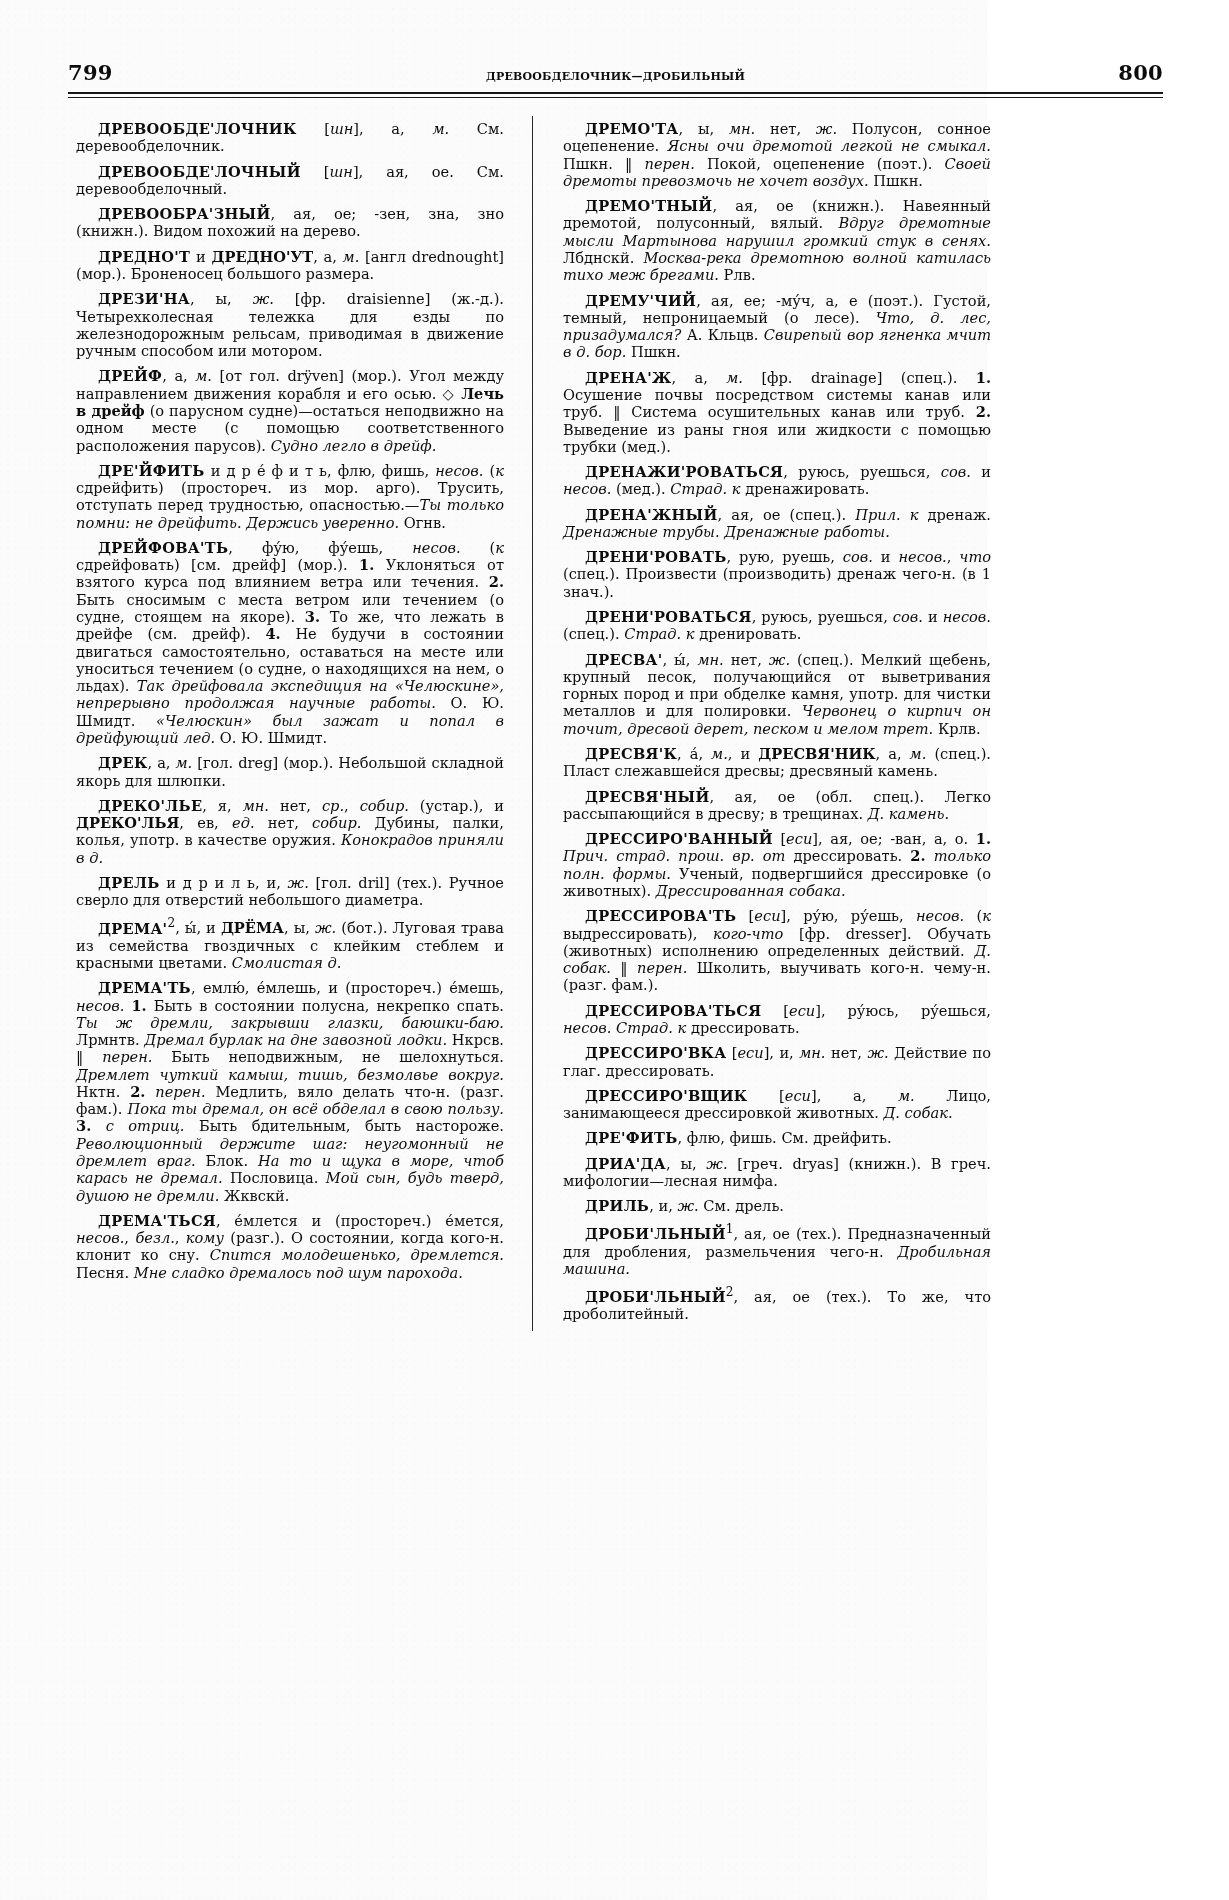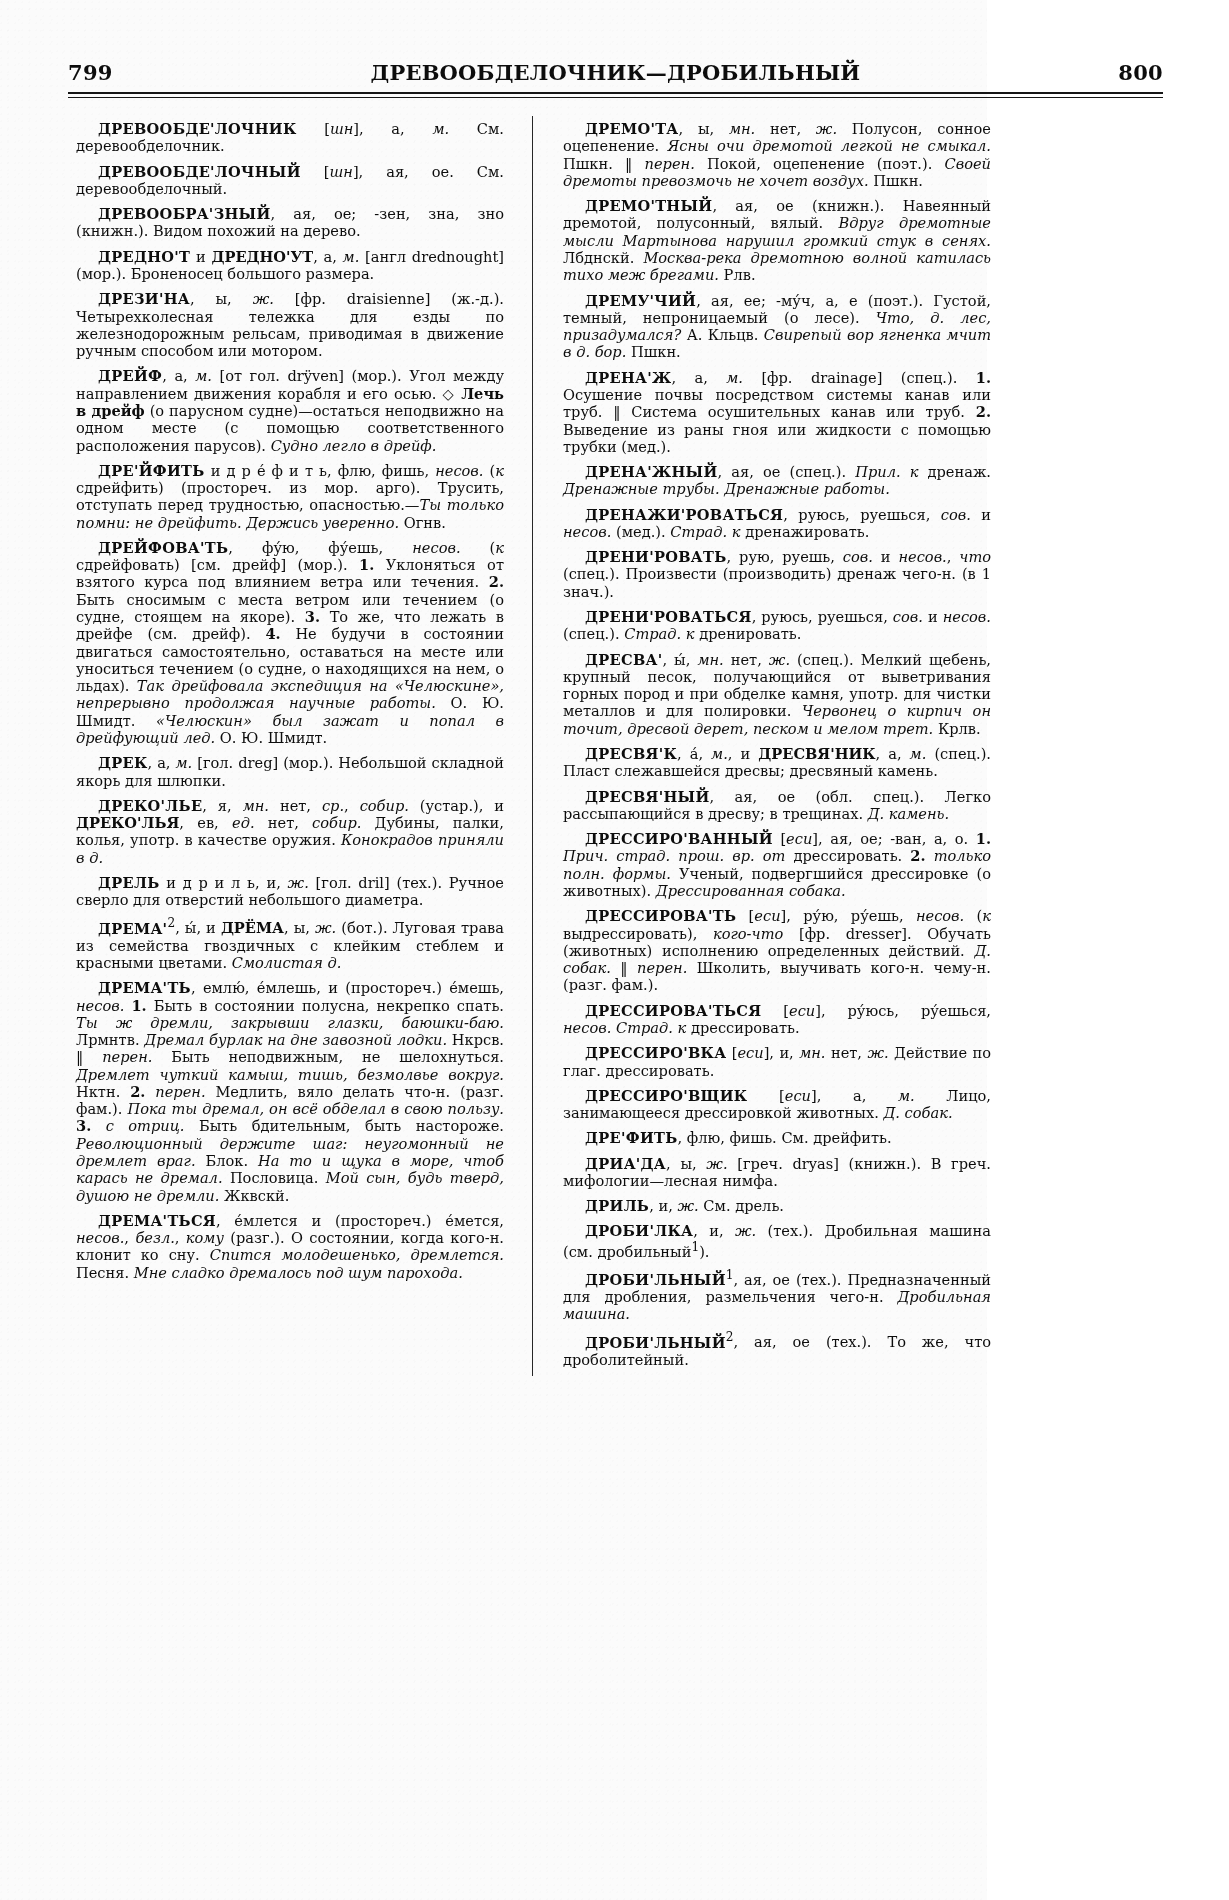--- a/index.html
+++ b/index.html
@@ -40,21 +40,21 @@
     justify-content: space-between;
     font-weight: bold;
     letter-spacing: 0.3px;
   }
   .folio {
     font-size: 21px;
     font-weight: bold;
     font-family: "DejaVu Serif", "Liberation Serif", serif;
   }
   .runhead-title {
-    font-size: 21px;
+    font-size: 11px;
     font-weight: bold;
     letter-spacing: 0.2px;
     text-transform: none;
     white-space: nowrap;
   }
   .rules {
     margin-top: 7px;
     margin-bottom: 14px;
   }
   .rule-thick {
@@ -137,35 +137,34 @@
           <p class="entry"><span class="hw">ДРЕМА'</span><span class="entry-body"><sup>2</sup>, ы́, и <b>ДРЁМА</b>, ы, <i>ж.</i> (бот.). Луговая трава из семейства гвоздичных с клейким стеблем и красными цветами. <i>Смолистая д.</i></span></p>
           <p class="entry"><span class="hw">ДРЕМА'ТЬ</span><span class="entry-body">, емлю́, е́млешь, и (простореч.) е́мешь, <i>несов.</i> <b>1.</b> Быть в состоянии полусна, некрепко спать. <i>Ты ж дремли, закрывши глазки, баюшки-баю.</i> Лрмнтв. <i>Дремал бурлак на дне завозной лодки.</i> Нкрсв. ‖ <i>перен.</i> Быть неподвижным, не шелохнуться. <i>Дремлет чуткий камыш, тишь, безмолвье вокруг.</i> Нктн. <b>2.</b> <i>перен.</i> Медлить, вяло делать что-н. (разг. фам.). <i>Пока ты дремал, он всё обделал в свою пользу.</i> <b>3.</b> <i>с отриц.</i> Быть бдительным, быть настороже. <i>Революционный держите шаг: неугомонный не дремлет враг.</i> Блок. <i>На то и щука в море, чтоб карась не дремал.</i> Пословица. <i>Мой сын, будь тверд, душою не дремли.</i> Жквскй.</span></p>
           <p class="entry"><span class="hw">ДРЕМА'ТЬСЯ</span><span class="entry-body">, е́млется и (простореч.) е́мется, <i>несов.</i>, <i>безл.</i>, <i>кому</i> (разг.). О состоянии, когда кого-н. клонит ко сну. <i>Спится молодешенько, дремлется.</i> Песня. <i>Мне сладко дремалось под шум парохода.</i></span></p>
         </div>
       <div class="col-divider"></div>
       <div class="col col-right" id="col-right">
           <p class="entry"><span class="hw">ДРЕМО'ТА</span><span class="entry-body">, ы, <i>мн.</i> нет, <i>ж.</i> Полусон, сонное оцепенение. <i>Ясны очи дремотой легкой не смыкал.</i> Пшкн. ‖ <i>перен.</i> Покой, оцепенение (поэт.). <i>Своей дремоты превозмочь не хочет воздух.</i> Пшкн.</span></p>
           <p class="entry"><span class="hw">ДРЕМО'ТНЫЙ</span><span class="entry-body">, ая, ое (книжн.). Навеянный дремотой, полусонный, вялый. <i>Вдруг дремотные мысли Мартынова нарушил громкий стук в сенях.</i> Лбднскй. <i>Москва-река дремотною волной катилась тихо меж брегами.</i> Рлв.</span></p>
           <p class="entry"><span class="hw">ДРЕМУ'ЧИЙ</span><span class="entry-body">, ая, ее; -му́ч, а, е (поэт.). Густой, темный, непроницаемый (о лесе). <i>Что, д. лес, призадумался?</i> А. Кльцв. <i>Свирепый вор ягненка мчит в д. бор.</i> Пшкн.</span></p>
           <p class="entry"><span class="hw">ДРЕНА'Ж</span><span class="entry-body">, а, <i>м.</i> [фр. drainage] (спец.). <b>1.</b> Осушение почвы посредством системы канав или труб. ‖ Система осушительных канав или труб. <b>2.</b> Выведение из раны гноя или жидкости с помощью трубки (мед.).</span></p>
+          <p class="entry"><span class="hw">ДРЕНАЖИ'РОВАТЬСЯ</span><span class="entry-body">, руюсь, руешься, <i>сов.</i> и <i>несов.</i> (мед.). <i>Страд.</i> <i>к</i> дренажировать.</span></p>
           <p class="entry"><span class="hw">ДРЕНА'ЖНЫЙ</span><span class="entry-body">, ая, ое (спец.). <i>Прил. к</i> дренаж. <i>Дренажные трубы. Дренажные работы.</i></span></p>
-          <p class="entry"><span class="hw">ДРЕНАЖИ'РОВАТЬСЯ</span><span class="entry-body">, руюсь, руешься, <i>сов.</i> и <i>несов.</i> (мед.). <i>Страд.</i> <i>к</i> дренажировать.</span></p>
           <p class="entry"><span class="hw">ДРЕНИ'РОВАТЬ</span><span class="entry-body">, рую, руешь, <i>сов.</i> и <i>несов.</i>, <i>что</i> (спец.). Произвести (производить) дренаж чего-н. (в 1 знач.).</span></p>
           <p class="entry"><span class="hw">ДРЕНИ'РОВАТЬСЯ</span><span class="entry-body">, руюсь, руешься, <i>сов.</i> и <i>несов.</i> (спец.). <i>Страд. к</i> дренировать.</span></p>
           <p class="entry"><span class="hw">ДРЕСВА'</span><span class="entry-body">, ы́, <i>мн.</i> нет, <i>ж.</i> (спец.). Мелкий щебень, крупный песок, получающийся от выветривания горных пород и при обделке камня, употр. для чистки металлов и для полировки. <i>Червонец о кирпич он точит, дресвой дерет, песком и мелом трет.</i> Крлв.</span></p>
           <p class="entry"><span class="hw">ДРЕСВЯ'К</span><span class="entry-body">, а́, <i>м.</i>, и <b>ДРЕСВЯ'НИК</b>, а, <i>м.</i> (спец.). Пласт слежавшейся дресвы; дресвяный камень.</span></p>
           <p class="entry"><span class="hw">ДРЕСВЯ'НЫЙ</span><span class="entry-body">, ая, ое (обл. спец.). Легко рассыпающийся в дресву; в трещинах. <i>Д. камень.</i></span></p>
           <p class="entry"><span class="hw">ДРЕССИРО'ВАННЫЙ</span><span class="entry-body"> [<i>еси</i>], ая, ое; -ван, а, о. <b>1.</b> <i>Прич. страд. прош. вр. от</i> дрессировать. <b>2.</b> <i>только полн. формы.</i> Ученый, подвергшийся дрессировке (о животных). <i>Дрессированная собака.</i></span></p>
           <p class="entry"><span class="hw">ДРЕССИРОВА'ТЬ</span><span class="entry-body"> [<i>еси</i>], ру́ю, ру́ешь, <i>несов.</i> (<i>к</i> выдрессировать), <i>кого-что</i> [фр. dresser]. Обучать (животных) исполнению определенных действий. <i>Д. собак.</i> ‖ <i>перен.</i> Школить, выучивать кого-н. чему-н. (разг. фам.).</span></p>
           <p class="entry"><span class="hw">ДРЕССИРОВА'ТЬСЯ</span><span class="entry-body"> [<i>еси</i>], ру́юсь, ру́ешься, <i>несов.</i> <i>Страд. к</i> дрессировать.</span></p>
           <p class="entry"><span class="hw">ДРЕССИРО'ВКА</span><span class="entry-body"> [<i>еси</i>], и, <i>мн.</i> нет, <i>ж.</i> Действие по глаг. дрессировать.</span></p>
           <p class="entry"><span class="hw">ДРЕССИРО'ВЩИК</span><span class="entry-body"> [<i>еси</i>], а, <i>м.</i> Лицо, занимающееся дрессировкой животных. <i>Д. собак.</i></span></p>
           <p class="entry"><span class="hw">ДРЕ'ФИТЬ</span><span class="entry-body">, флю, фишь. См. дрейфить.</span></p>
           <p class="entry"><span class="hw">ДРИА'ДА</span><span class="entry-body">, ы, <i>ж.</i> [греч. dryas] (книжн.). В греч. мифологии—лесная нимфа.</span></p>
           <p class="entry"><span class="hw">ДРИЛЬ</span><span class="entry-body">, и, <i>ж.</i> См. дрель.</span></p>
-          <p class="entry"><span class="hw">ДРОБИ'ЛКА</span><span class="entry-body">, и, <i>ж.</i> (тех.). Дробильная машина (см. дробильный<sup>1</sup>).</span></p>
           <p class="entry"><span class="hw">ДРОБИ'ЛЬНЫЙ</span><span class="entry-body"><sup>1</sup>, ая, ое (тех.). Предназначенный для дробления, размельчения чего-н. <i>Дробильная машина.</i></span></p>
           <p class="entry"><span class="hw">ДРОБИ'ЛЬНЫЙ</span><span class="entry-body"><sup>2</sup>, ая, ое (тех.). То же, что дроболитейный.</span></p>
         </div>
     </div>
 
   </div>
 </div>
 
 </body></html>

